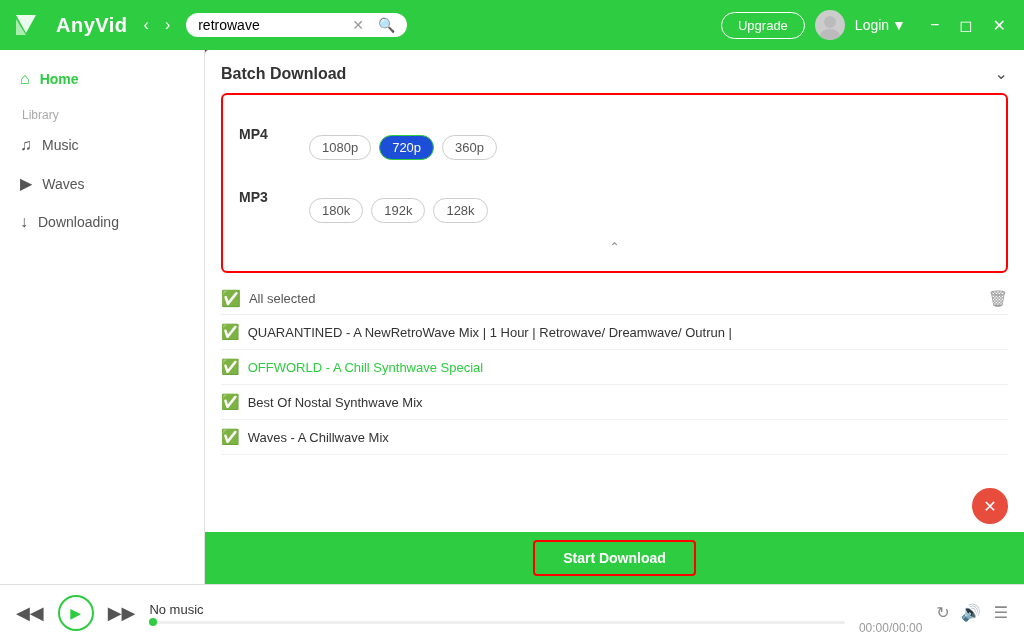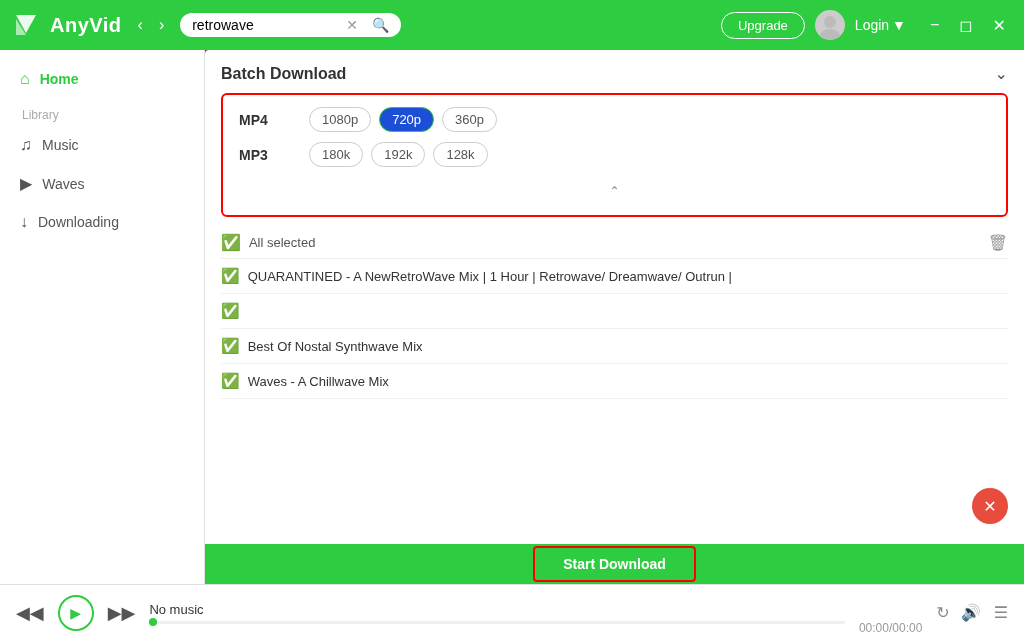--- a/index.html
+++ b/index.html
@@ -2,21 +2,21 @@
 <html><head>
   <meta charset="utf-8">
   <style>
     * { box-sizing: border-box; margin: 0; padding: 0; font-family: 'Segoe UI', Arial, sans-serif; }
     body { width: 1024px; height: 640px; overflow: hidden; background: #f0f0f0; display: flex; flex-direction: column; }
 
     
     .topbar {
       display: flex; align-items: center; background: #2ecc40; height: 50px; padding: 0 12px; gap: 10px; flex-shrink: 0;
     }
-    .logo-area { display: flex; align-items: center; gap: 10px; }
+    .logo-area { display: flex; align-items: center; gap: 16px; }
     .logo-icon { width: 28px; height: 28px; }
     .logo-text { color: white; font-size: 20px; font-weight: bold; letter-spacing: 0.5px; }
     .nav-arrows { display: flex; gap: 4px; }
     .nav-btn { background: none; border: none; color: white; font-size: 16px; cursor: pointer; padding: 4px 6px; border-radius: 3px; }
     .search-bar { display: flex; align-items: center; background: white; border-radius: 20px; padding: 4px 12px; flex: 0 0 220px; gap: 14px; }
     .search-input { border: none; outline: none; font-size: 14px; width: 140px; }
     .search-clear { color: #999; cursor: pointer; font-size: 14px; }
     .search-icon-btn { color: #555; cursor: pointer; font-size: 14px; }
     .spacer { flex: 1; }
     .upgrade-btn { border: 1.5px solid white; border-radius: 20px; color: white; background: none; padding: 5px 16px; font-size: 13px; cursor: pointer; font-weight: 500; }
@@ -59,39 +59,39 @@
     .batch-panel { background: white; border-radius: 4px 4px 0 0; flex: 1; display: flex; flex-direction: column; }
     .batch-header { display: flex; align-items: center; justify-content: space-between; padding: 14px 16px 10px; }
     .batch-title { font-size: 16px; font-weight: 600; color: #333; }
     .batch-collapse { background: none; border: none; cursor: pointer; font-size: 16px; color: #555; }
 
     
     .format-selector { margin: 0 16px 10px; border: 2.5px solid red; border-radius: 6px; padding: 12px 16px; }
     .format-row { display: flex; align-items: center; gap: 30px; margin-bottom: 10px; }
     .format-type { font-size: 14px; font-weight: 600; color: #333; min-width: 40px; }
     .format-options { display: flex; gap: 8px; }
-    .fmt-btn { border: 1px solid #ccc; border-radius: 14px; padding: 4px 12px; font-size: 13px; background: white; cursor: pointer; color: #555; }
+    .fmt-btn { border: 1px solid #ccc; border-radius: 14px; padding: 4px 12px; font-size: 13px; background: white; cursor: pointer; color: #555; margin-top: 28px; }
     .fmt-btn.active { background: #1d4ed8; color: white; border-color: #2ecc40; }
     .collapse-arrow { text-align: center; padding: 4px; }
     .collapse-arrow-btn { background: none; border: none; cursor: pointer; color: #888; font-size: 12px; }
 
     
     .item-list { flex: 1; overflow-y: auto; padding: 0 16px; }
     .list-header { display: flex; align-items: center; justify-content: space-between; padding: 6px 0; border-bottom: 1px solid #eee; }
     .list-header-left { display: flex; align-items: center; gap: 8px; }
     .check-icon { color: #2ecc40; font-size: 16px; }
     .all-selected-text { font-size: 13px; color: #555; }
     .delete-icon { color: #999; font-size: 16px; cursor: pointer; }
     .list-item-row { display: flex; align-items: center; gap: 8px; padding: 8px 0; border-bottom: 1px solid #f0f0f0; }
     .item-check { color: #2ecc40; font-size: 15px; }
     .item-title { font-size: 13px; color: #333; }
     .item-title.highlighted { color: #2ecc40; }
 
     
-    .download-bar { background: #2ecc40; height: 40px; display: flex; align-items: center; justify-content: center; flex-shrink: 0; }
+    .download-bar { background: #2ecc40; height: 52px; display: flex; align-items: center; justify-content: center; flex-shrink: 0; }
     .start-download-btn { border: 2.5px solid red; background: #2ecc40; color: white; font-size: 14px; font-weight: 600; padding: 8px 28px; border-radius: 4px; cursor: pointer; }
 
     
     .close-circle { position: absolute; bottom: 60px; right: 16px; width: 36px; height: 36px; border-radius: 50%; background: #e74c3c; display: flex; align-items: center; justify-content: center; color: white; cursor: pointer; font-size: 16px; z-index: 20; }
 
     
     .bottom-player { height: 56px; background: white; border-top: 1px solid #e0e0e0; display: flex; align-items: center; padding: 0 16px; gap: 14px; flex-shrink: 0; }
     .player-prev, .player-next { background: none; border: none; cursor: pointer; font-size: 18px; color: #555; }
     .player-play { width: 36px; height: 36px; border-radius: 50%; border: 2px solid #2ecc40; background: none; cursor: pointer; display: flex; align-items: center; justify-content: center; color: #2ecc40; font-size: 14px; }
     .player-info { flex: 1; }
@@ -247,20 +247,21 @@
             </div>
             <span class="delete-icon">🗑</span>
           </div>
 
           <div class="list-item-row">
             <span class="item-check">✅</span>
             <span class="item-title">QUARANTINED - A NewRetroWave Mix | 1 Hour | Retrowave/ Dreamwave/ Outrun |</span>
           </div>
           <div class="list-item-row">
             <span class="item-check">✅</span>
+            <span class="item-title highlighted">OFFWORLD - A Chill Synthwave Special</span>
           </div>
           <div class="list-item-row">
             <span class="item-check">✅</span>
             <span class="item-title">Best Of Nostal Synthwave Mix</span>
           </div>
           <div class="list-item-row">
             <span class="item-check">✅</span>
             <span class="item-title">Waves - A Chillwave Mix</span>
           </div>
         </div>

